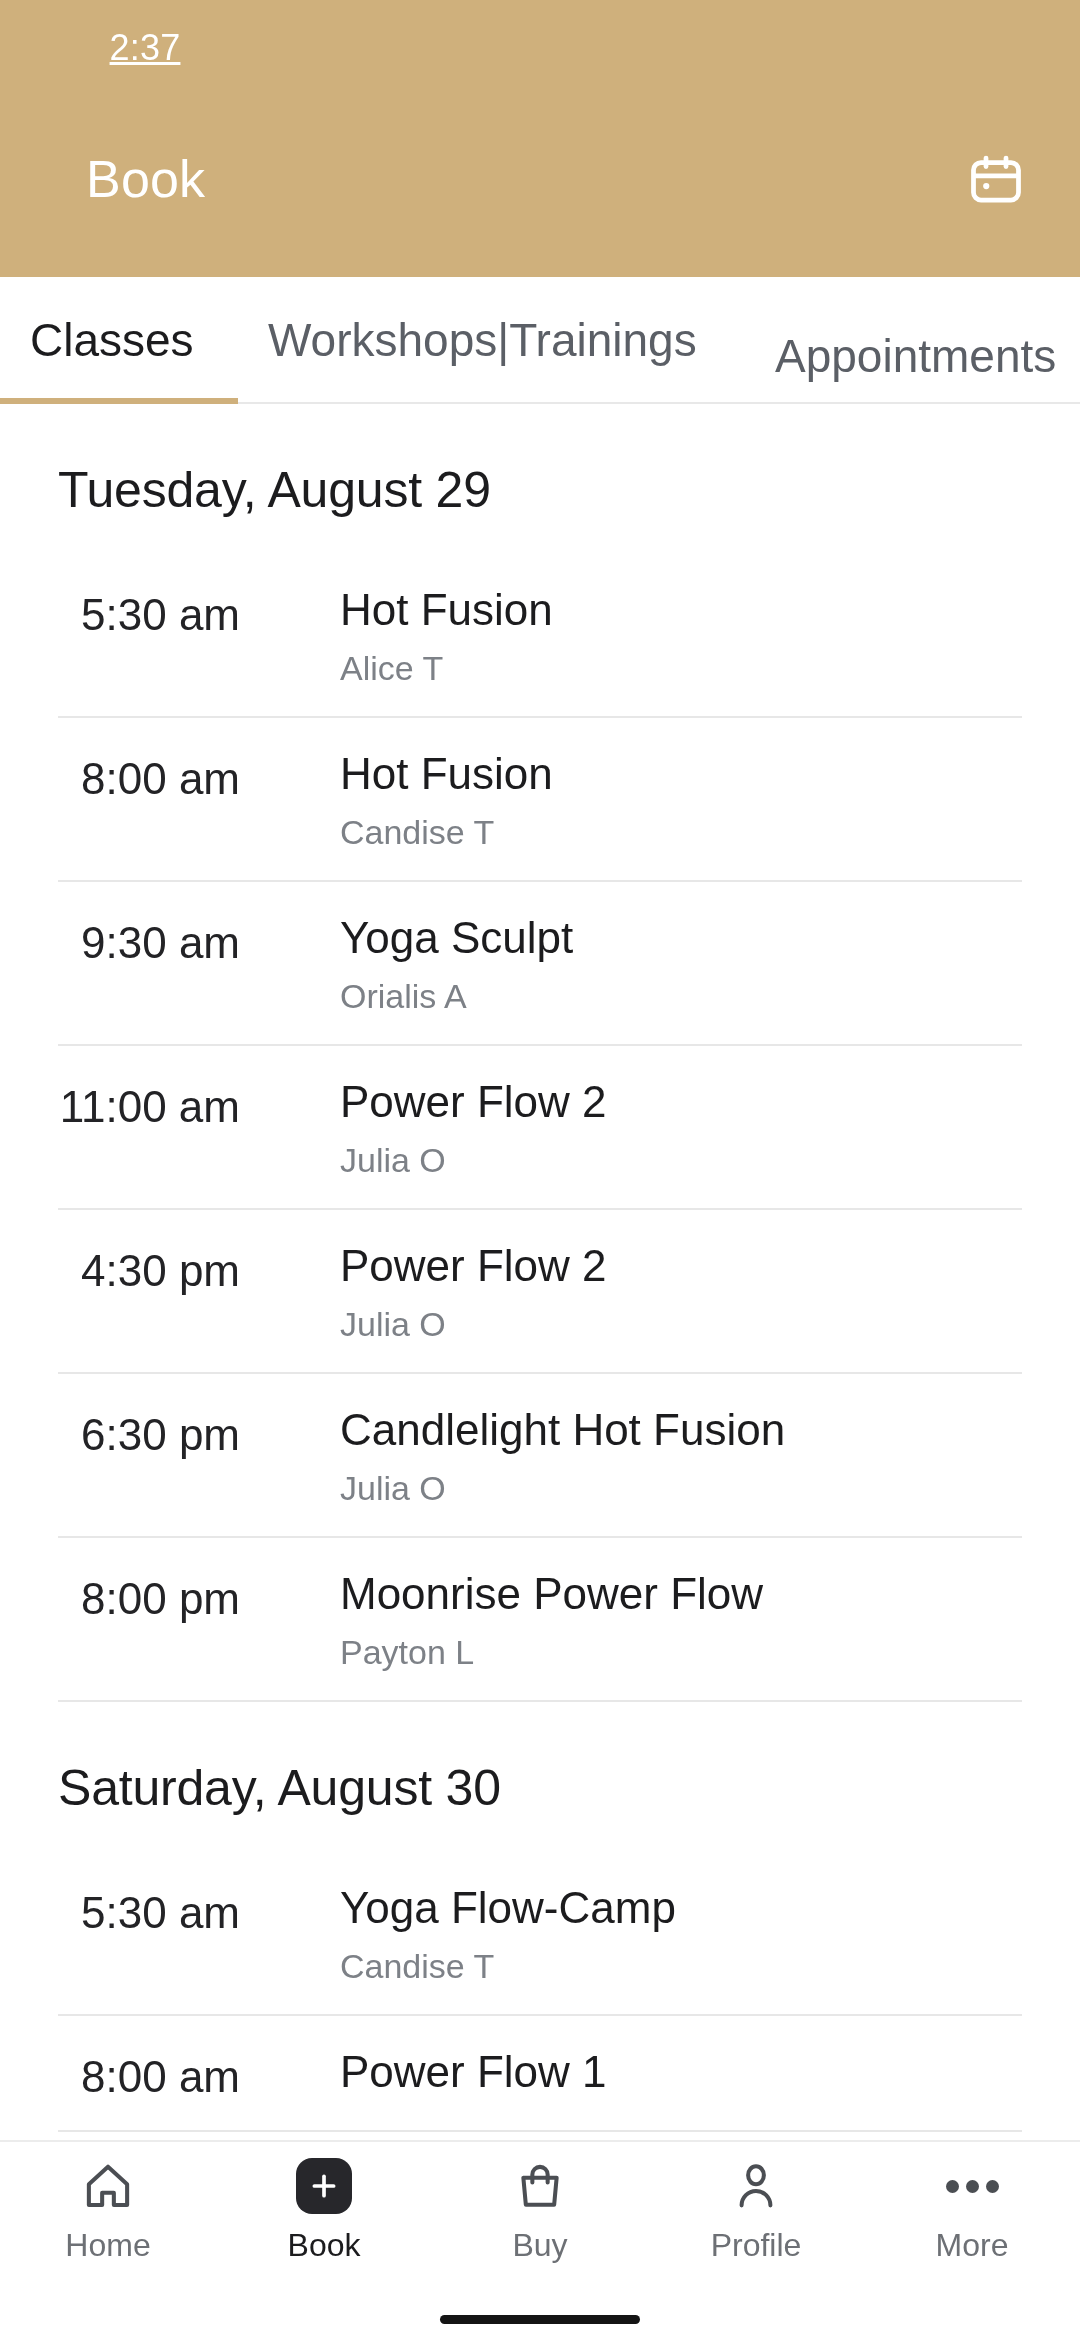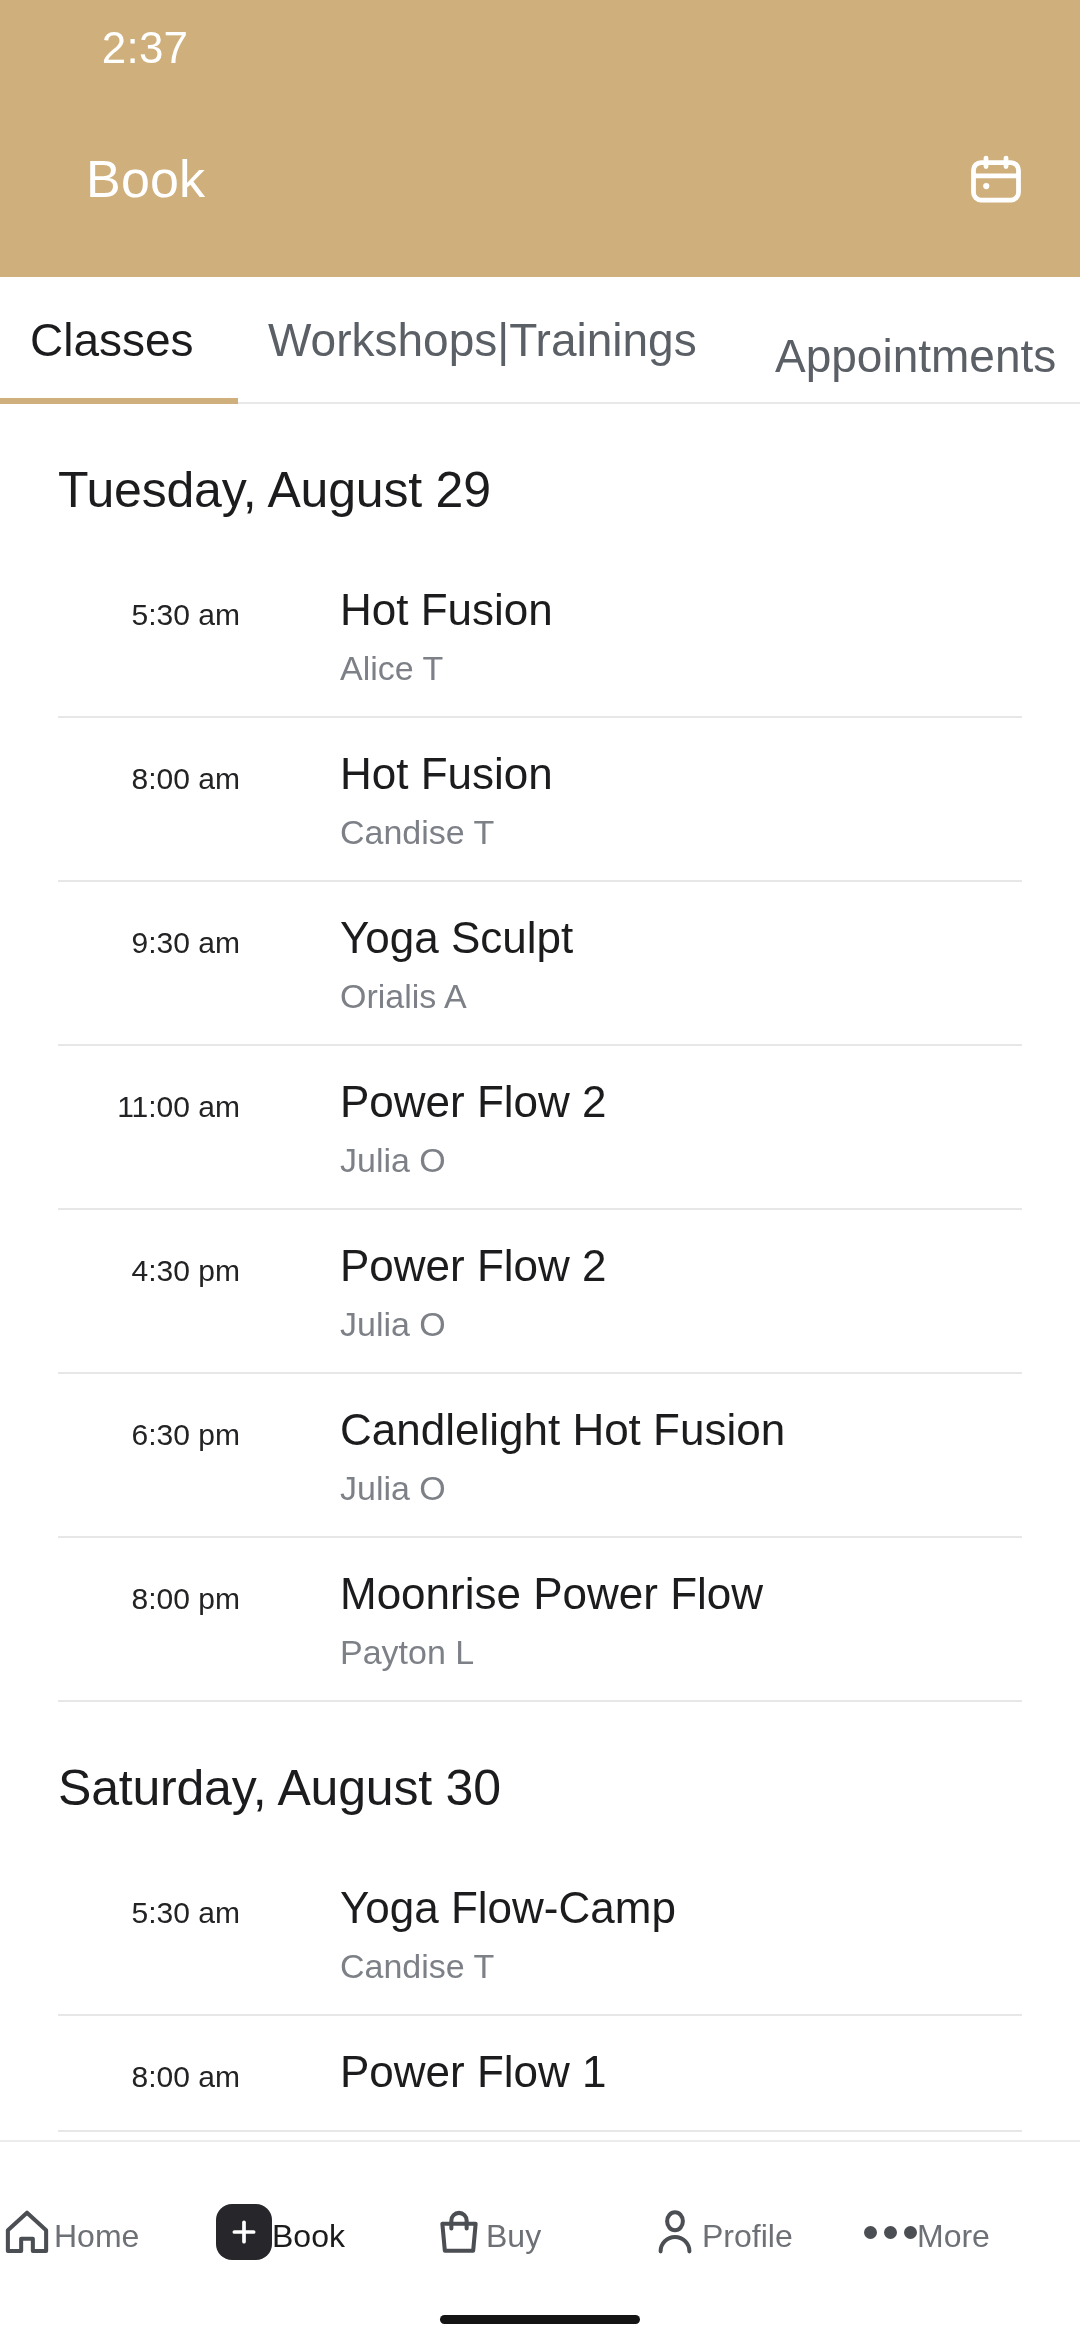--- a/index.html
+++ b/index.html
@@ -36,23 +36,24 @@
     width: 1080px;
     height: 96px;
   }
 
   .status-time {
     position: absolute;
     left: 0; top: 27px;
     width: 290px;
     text-align: center;
     color: #ffffff;
-    font-size: 44px;
+    font-size: 36px;
     line-height: 42px;
     letter-spacing: 0.2px;
+    text-decoration: underline;
   }
 
   .appbar {
     position: absolute;
     top: 96px; left: 0;
     width: 1080px;
     height: 181px;
   }
 
   .appbar-title {
@@ -158,21 +159,21 @@
     right: 58px;
     bottom: 0;
     height: 2px;
     background: #e7e7e7;
   }
 
   .class-time {
     width: 240px;
     flex: 0 0 240px;
     text-align: right;
-    font-size: 30px;
+    font-size: 44px;
     line-height: 46px;
     color: #232326;
     padding-top: 10px;
   }
 
   .class-info {
     margin-left: 100px;
     padding-top: 0;
   }
 
@@ -205,24 +206,24 @@
     position: absolute;
     top: 0; left: 0;
     width: 1080px;
     height: 152px;
     display: flex;
   }
 
   .nav-item {
     flex: 1 1 0;
     display: flex;
-    flex-direction: row;
+    flex-direction: column;
     align-items: center;
     justify-content: flex-start;
-    padding-top: 28px;
+    padding-top: 12px;
     cursor: pointer;
   }
 
   .nav-icon {
     height: 64px;
     display: flex;
     align-items: center;
     justify-content: center;
   }
 

